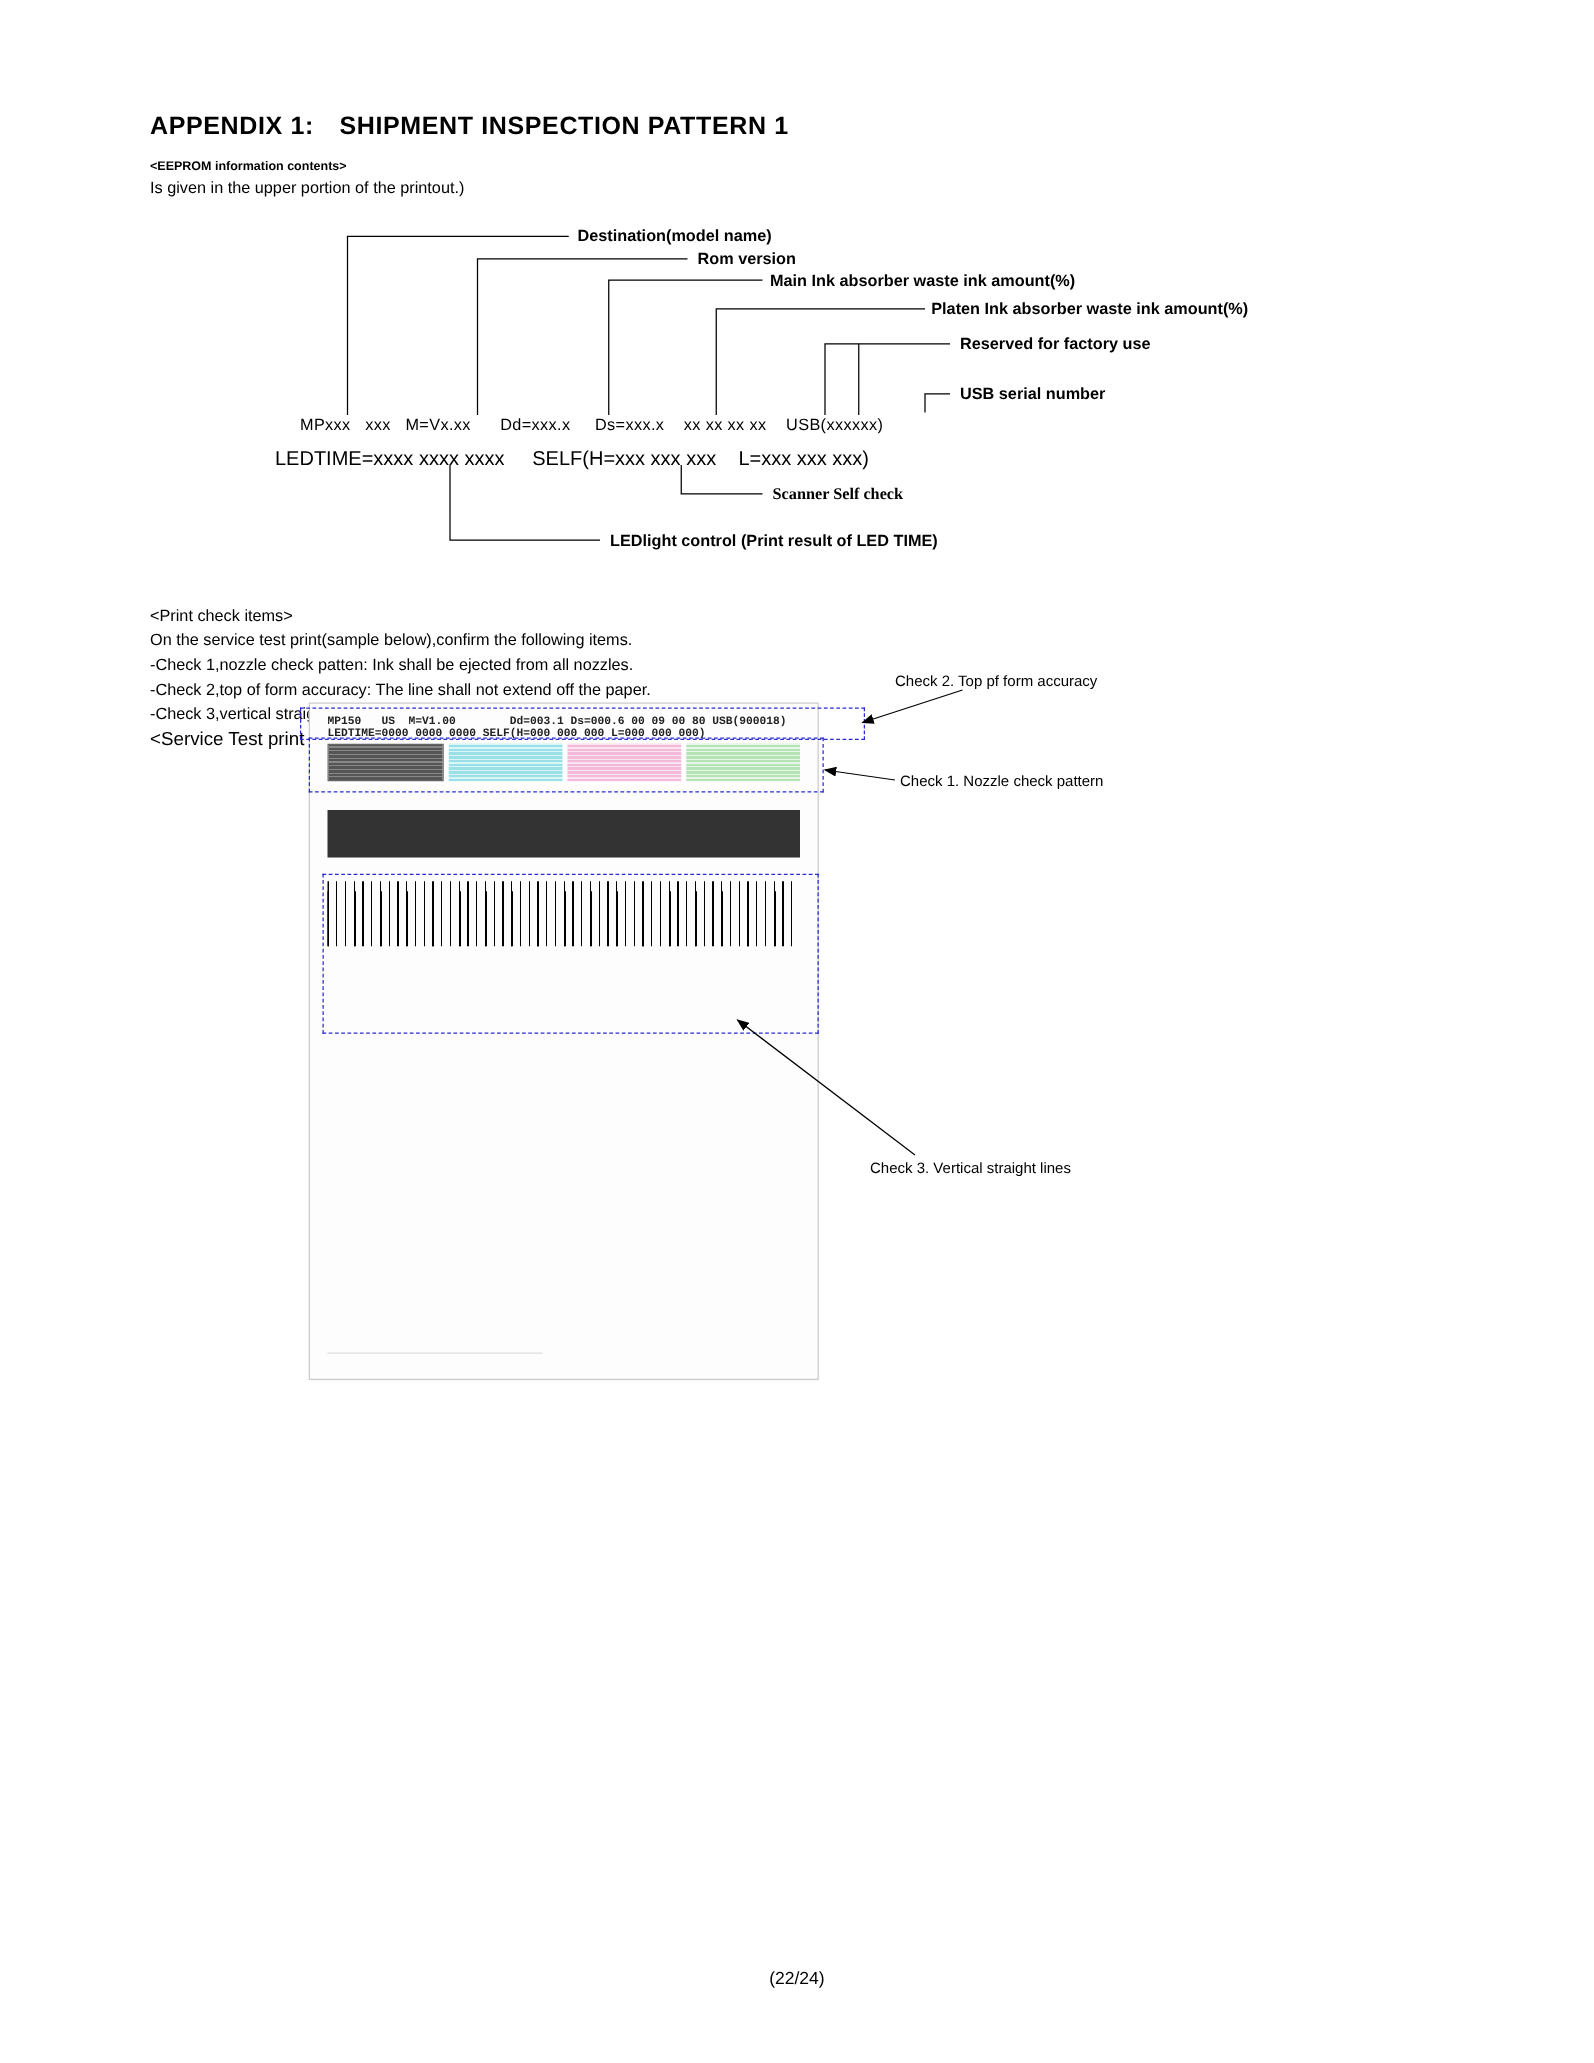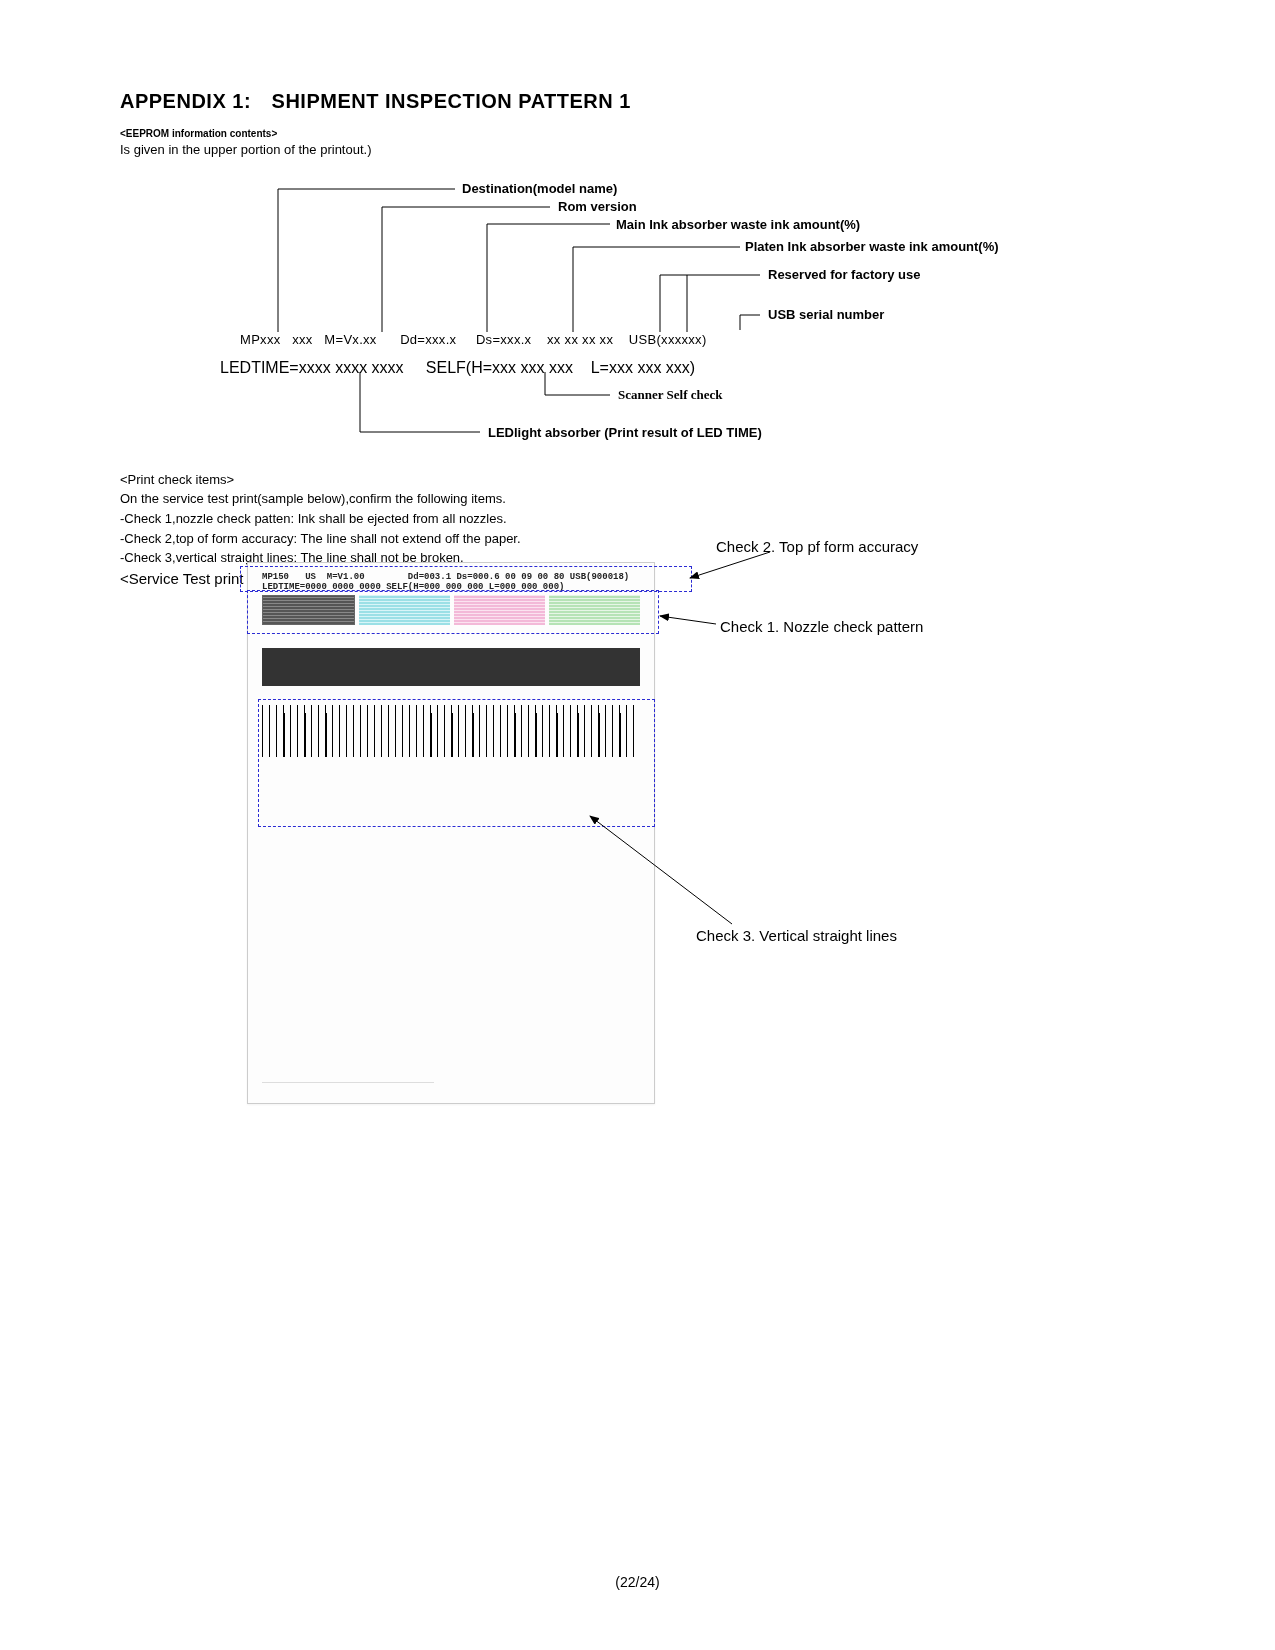--- a/index.html
+++ b/index.html
@@ -33,21 +33,21 @@
   .diagram-area {
     position: relative;
     height: 280px;
     margin-top: 18px;
     margin-left: 120px;
     width: 820px;
   }
   .dl { position: absolute; font-size: 13px; white-space: nowrap; font-weight: bold; }
   .row1 { position: absolute; top: 155px; left: 0; font-size: 13px; letter-spacing: .3px; white-space: pre; }
   .row2 { position: absolute; top: 182px; left: -20px; font-size: 16px; white-space: pre; }
-  .print-check { margin-top: 14px; }
+  .print-check { margin-top: 27px; }
   .print-check p { line-height: 1.35; }
   .sample-title { font-size: 15px; margin-top: 2px; }
   .sample-box {
     position: absolute;
     left: 247px;
     top: 562px;
     width: 406px;
     height: 540px;
     border: 1px solid #ccc;
     background: #fdfdfd;
@@ -88,21 +88,21 @@
     top: 150px; left: 14px; right: 14px; height: 44px;
     background: repeating-linear-gradient(90deg,#000 0 1.5px, transparent 1.5px 21px);
   }
   .footer-bar {
     position: absolute; bottom: 14px; left: 14px; right: 220px; height: 6px; border-top:1px solid #ddd;
   }
   .dbox {
     position: absolute;
     border: 1.5px dashed #2b2bd4;
   }
-  .annot { position: absolute; font-size: 15px; white-space: nowrap; }
+  .annot { position: absolute; font-size: 12px; white-space: nowrap; }
   svg.overlay { position: absolute; top:0; left:0; pointer-events:none; }
   .page-num {
     position: absolute;
     left: 0; right: 0;
     bottom: 60px;
     text-align: center;
     font-size: 14px;
   }
   .serif { font-family: "Times New Roman", Times, serif; }
 </style>
@@ -144,21 +144,21 @@
     <span class="dl" style="top:22px;left:318px">Rom version</span>
     <span class="dl" style="top:40px;left:376px">Main Ink absorber waste ink amount(%)</span>
     <span class="dl" style="top:62px;left:505px">Platen Ink absorber waste ink amount(%)</span>
     <span class="dl" style="top:90px;left:528px">Reserved for factory use</span>
     <span class="dl" style="top:130px;left:528px">USB serial number</span>
 
     <span class="row1">MPxxx   xxx   M=Vx.xx      Dd=xxx.x     Ds=xxx.x    xx xx xx xx    USB(xxxxxx)</span>
     <span class="row2">LEDTIME=xxxx xxxx xxxx     SELF(H=xxx xxx xxx    L=xxx xxx xxx)</span>
 
     <span class="dl serif" style="top:210px;left:378px">Scanner Self check</span>
-    <span class="dl" style="top:248px;left:248px">LEDlight absorber (Print result of LED TIME)</span>
+    <span class="dl" style="top:248px;left:248px">LEDlight control (Print result of LED TIME)</span>
   </div>
 
   <div class="print-check">
     <p>&lt;Print check items&gt;</p>
     <p>On the service test   print(sample below),confirm the following items.</p>
     <p>-Check 1,nozzle check patten:   Ink shall be ejected from all nozzles.</p>
     <p>-Check 2,top of form accuracy:   The line shall not extend off the paper.</p>
     <p>-Check 3,vertical straight lines:   The line shall not be broken.</p>
     <p class="sample-title">&lt;Service Test print sample&gt;</p>
   </div>

